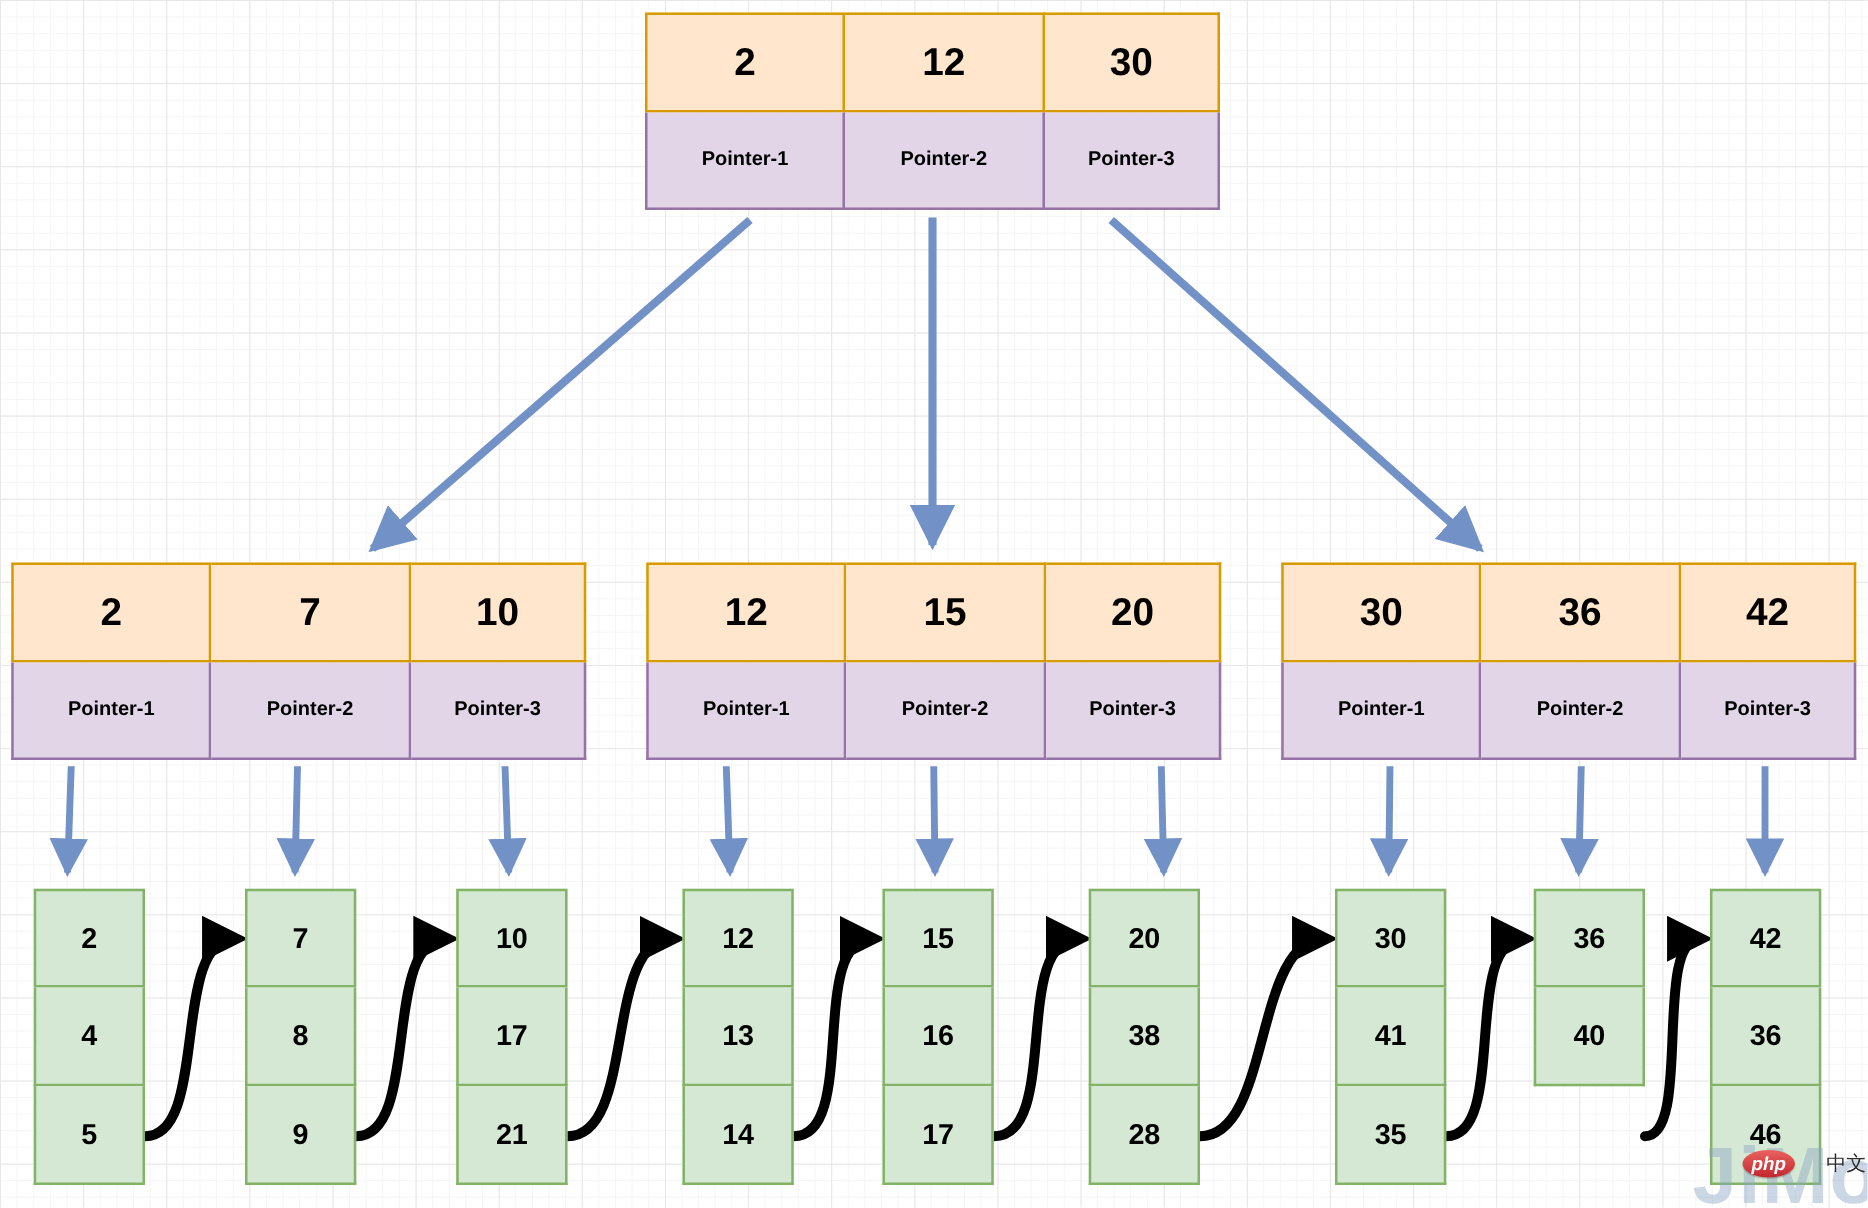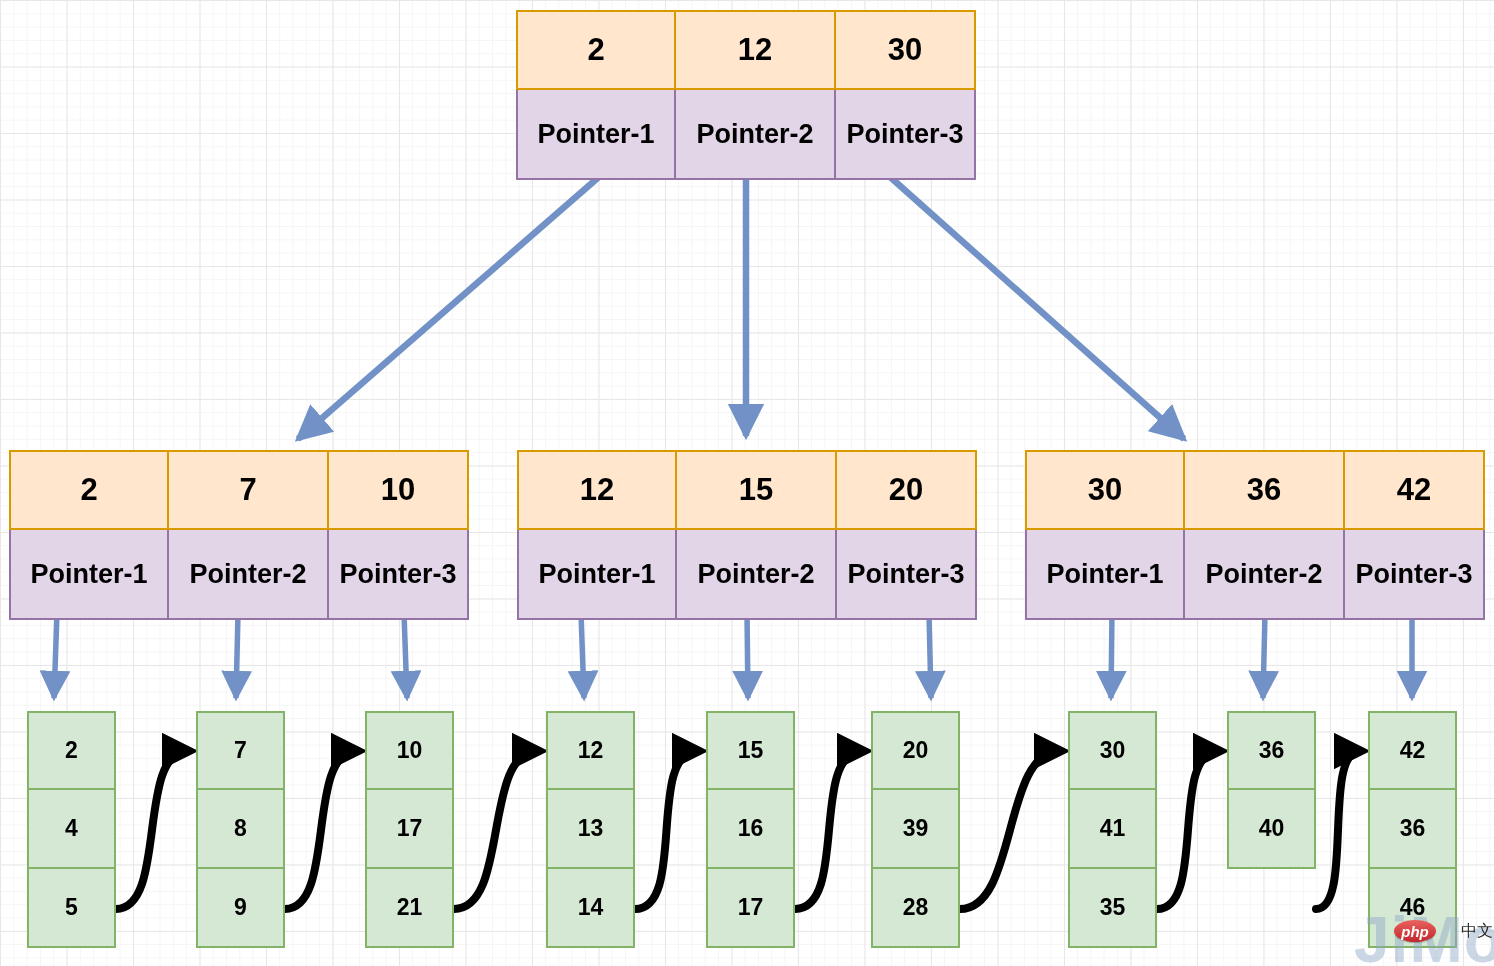--- a/index.html
+++ b/index.html
@@ -20,21 +20,21 @@
   .node{position:absolute;width:460px;z-index:2;}
   .row{display:grid;grid-template-columns:160px 160px 140px;}
   .cell{
     display:flex;align-items:center;justify-content:center;
     font-weight:700;color:#000;box-sizing:border-box;
   }
   .keys .cell{
     height:80px;background:#ffe6cc;border:2px solid #d79b00;font-size:31px;
   }
   .ptrs .cell{
-    height:90px;background:#e1d5e7;border:2px solid #9673a6;border-top:none;font-size:27px;
+    height:78px;background:#e1d5e7;border:2px solid #9673a6;border-top:none;font-size:16px;
   }
   .keys .cell + .cell, .ptrs .cell + .cell{border-left:none;}
   .leaf{position:absolute;top:711px;width:89px;z-index:2;}
   .leaf-cell{
     height:79px;background:#d5e8d4;border:2px solid #82b366;box-sizing:border-box;
     display:flex;align-items:center;justify-content:center;
     font-weight:700;font-size:23px;color:#000;
   }
   .leaf-cell + .leaf-cell{border-top:none;}
   #watermark{
@@ -172,21 +172,21 @@
     <div class="leaf-cell">13</div>
     <div class="leaf-cell">14</div>
   </div>
   <div class="leaf" style="left:706px;">
     <div class="leaf-cell">15</div>
     <div class="leaf-cell">16</div>
     <div class="leaf-cell">17</div>
   </div>
   <div class="leaf" style="left:871px;">
     <div class="leaf-cell">20</div>
-    <div class="leaf-cell">39</div>
+    <div class="leaf-cell">38</div>
     <div class="leaf-cell">28</div>
   </div>
   <div class="leaf" style="left:1068px;">
     <div class="leaf-cell">30</div>
     <div class="leaf-cell">41</div>
     <div class="leaf-cell">35</div>
   </div>
   <div class="leaf" style="left:1227px;">
     <div class="leaf-cell">36</div>
     <div class="leaf-cell">40</div>

